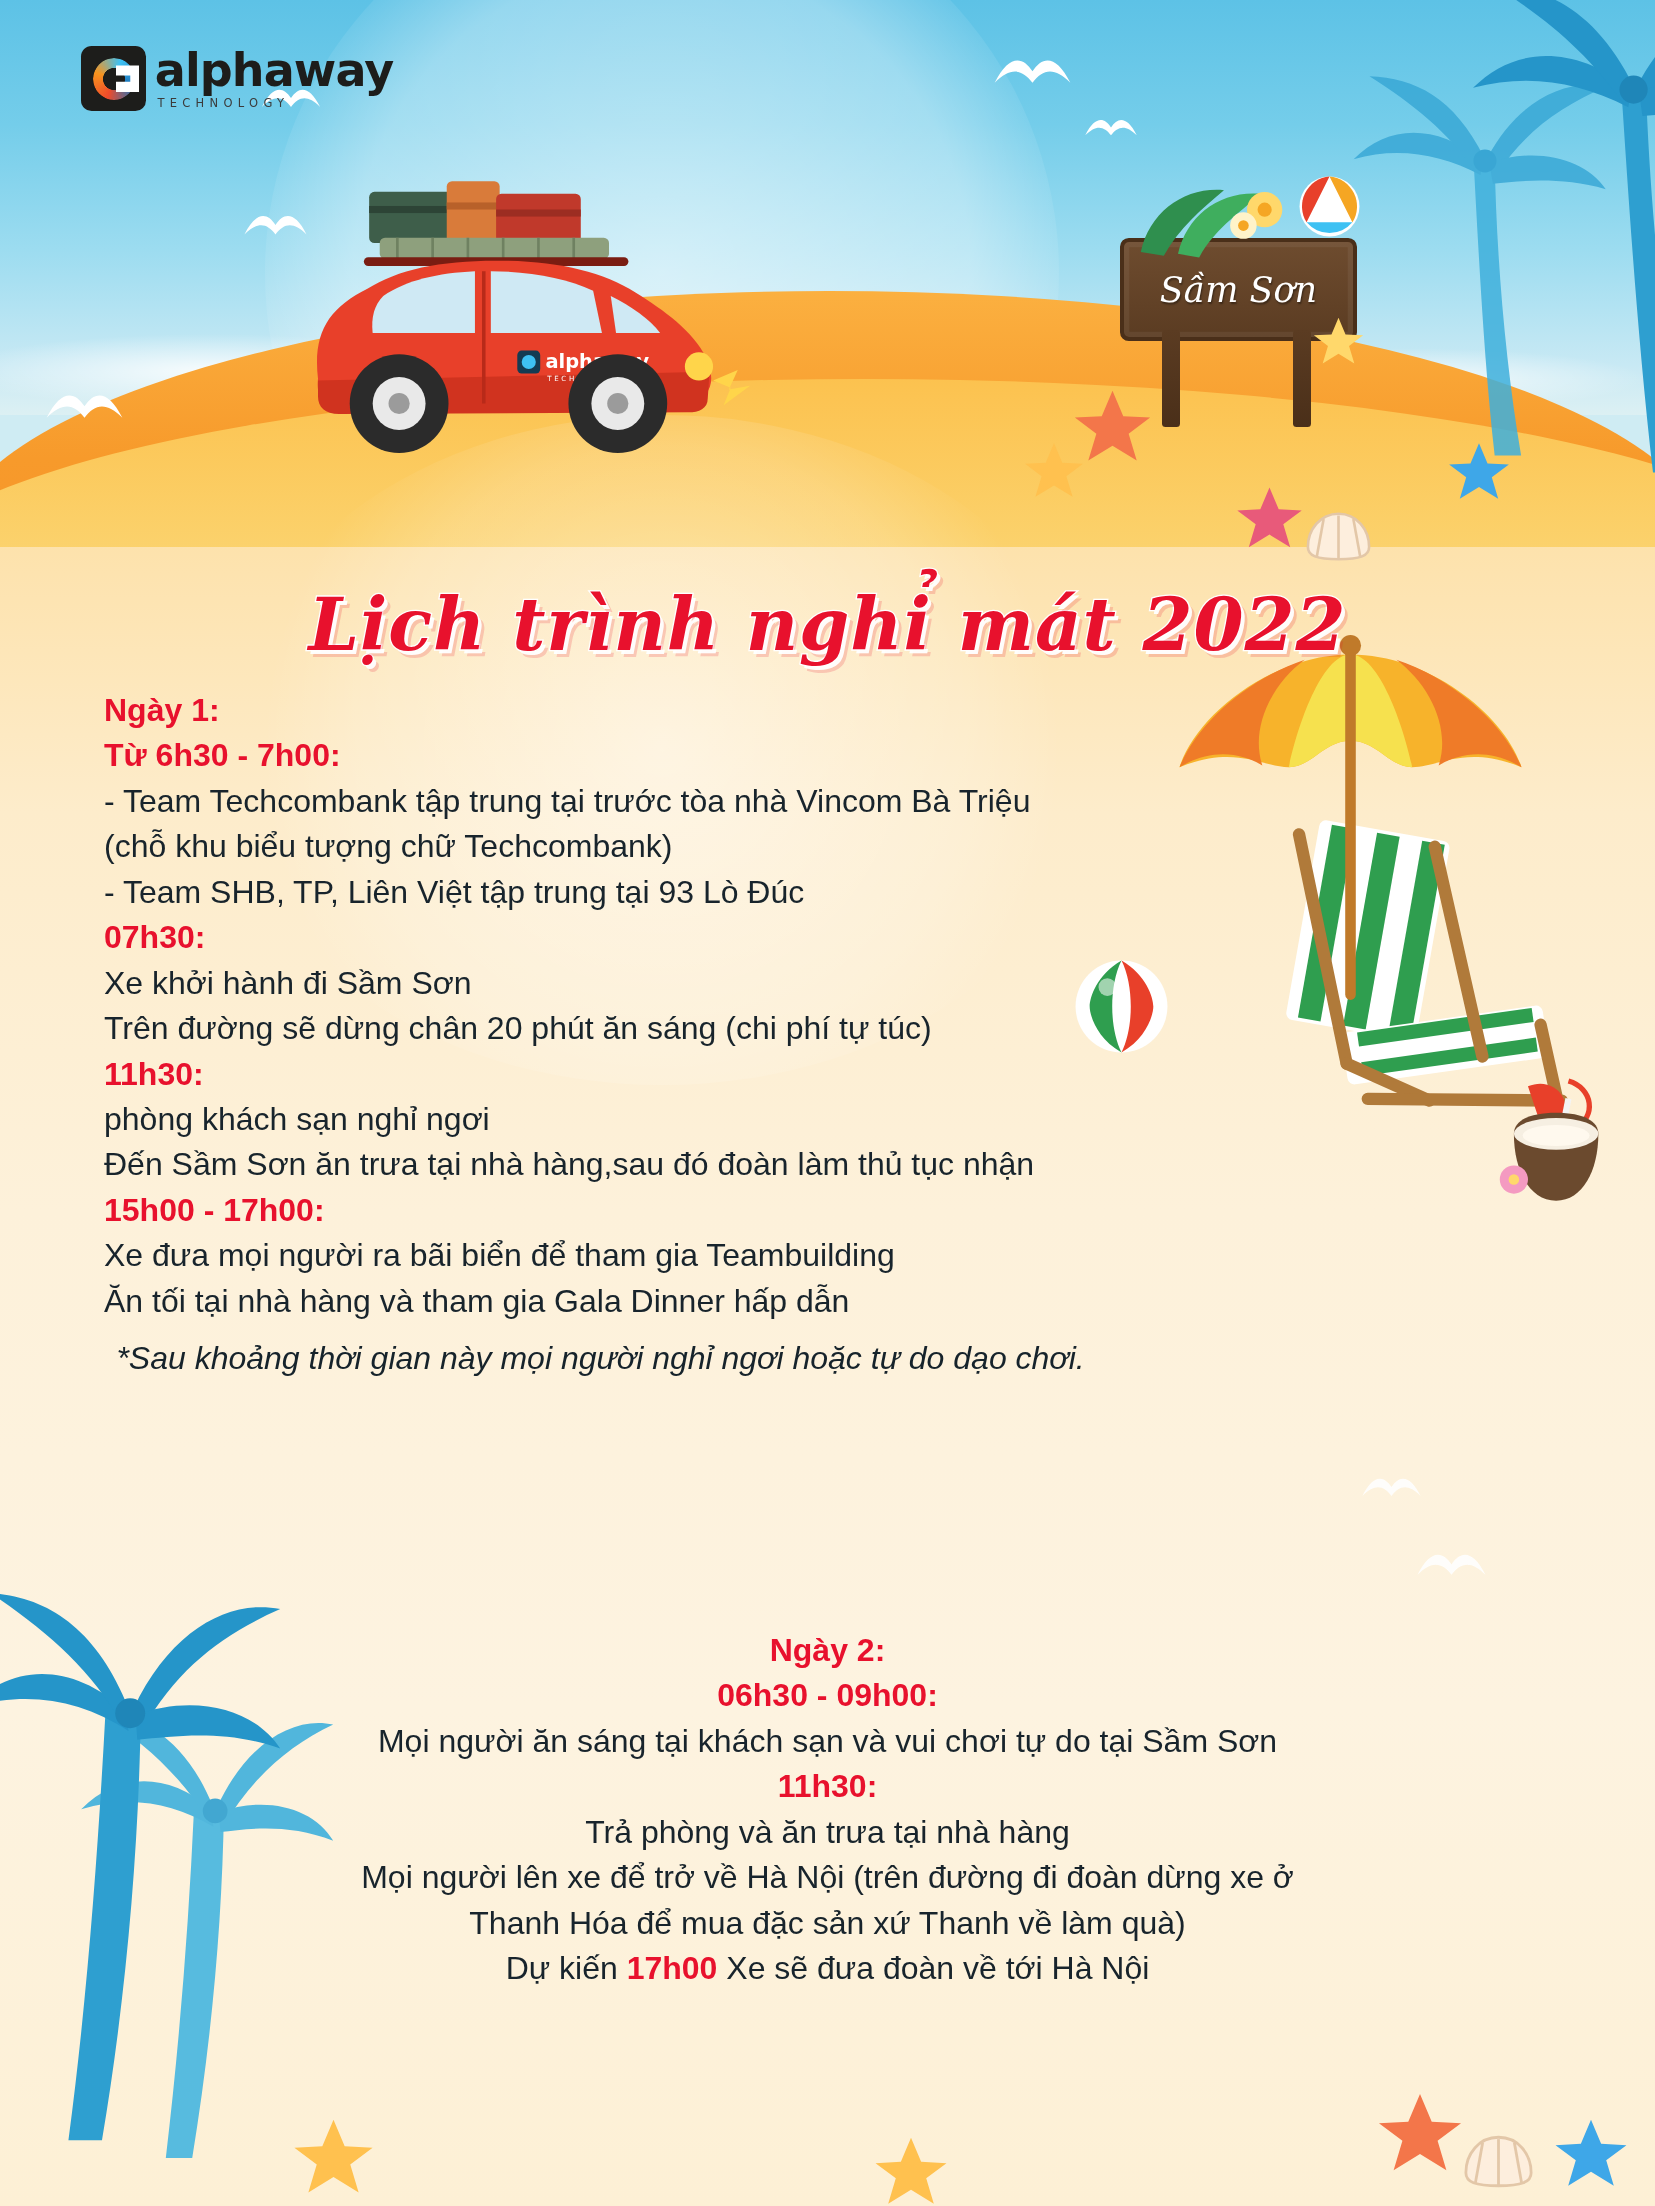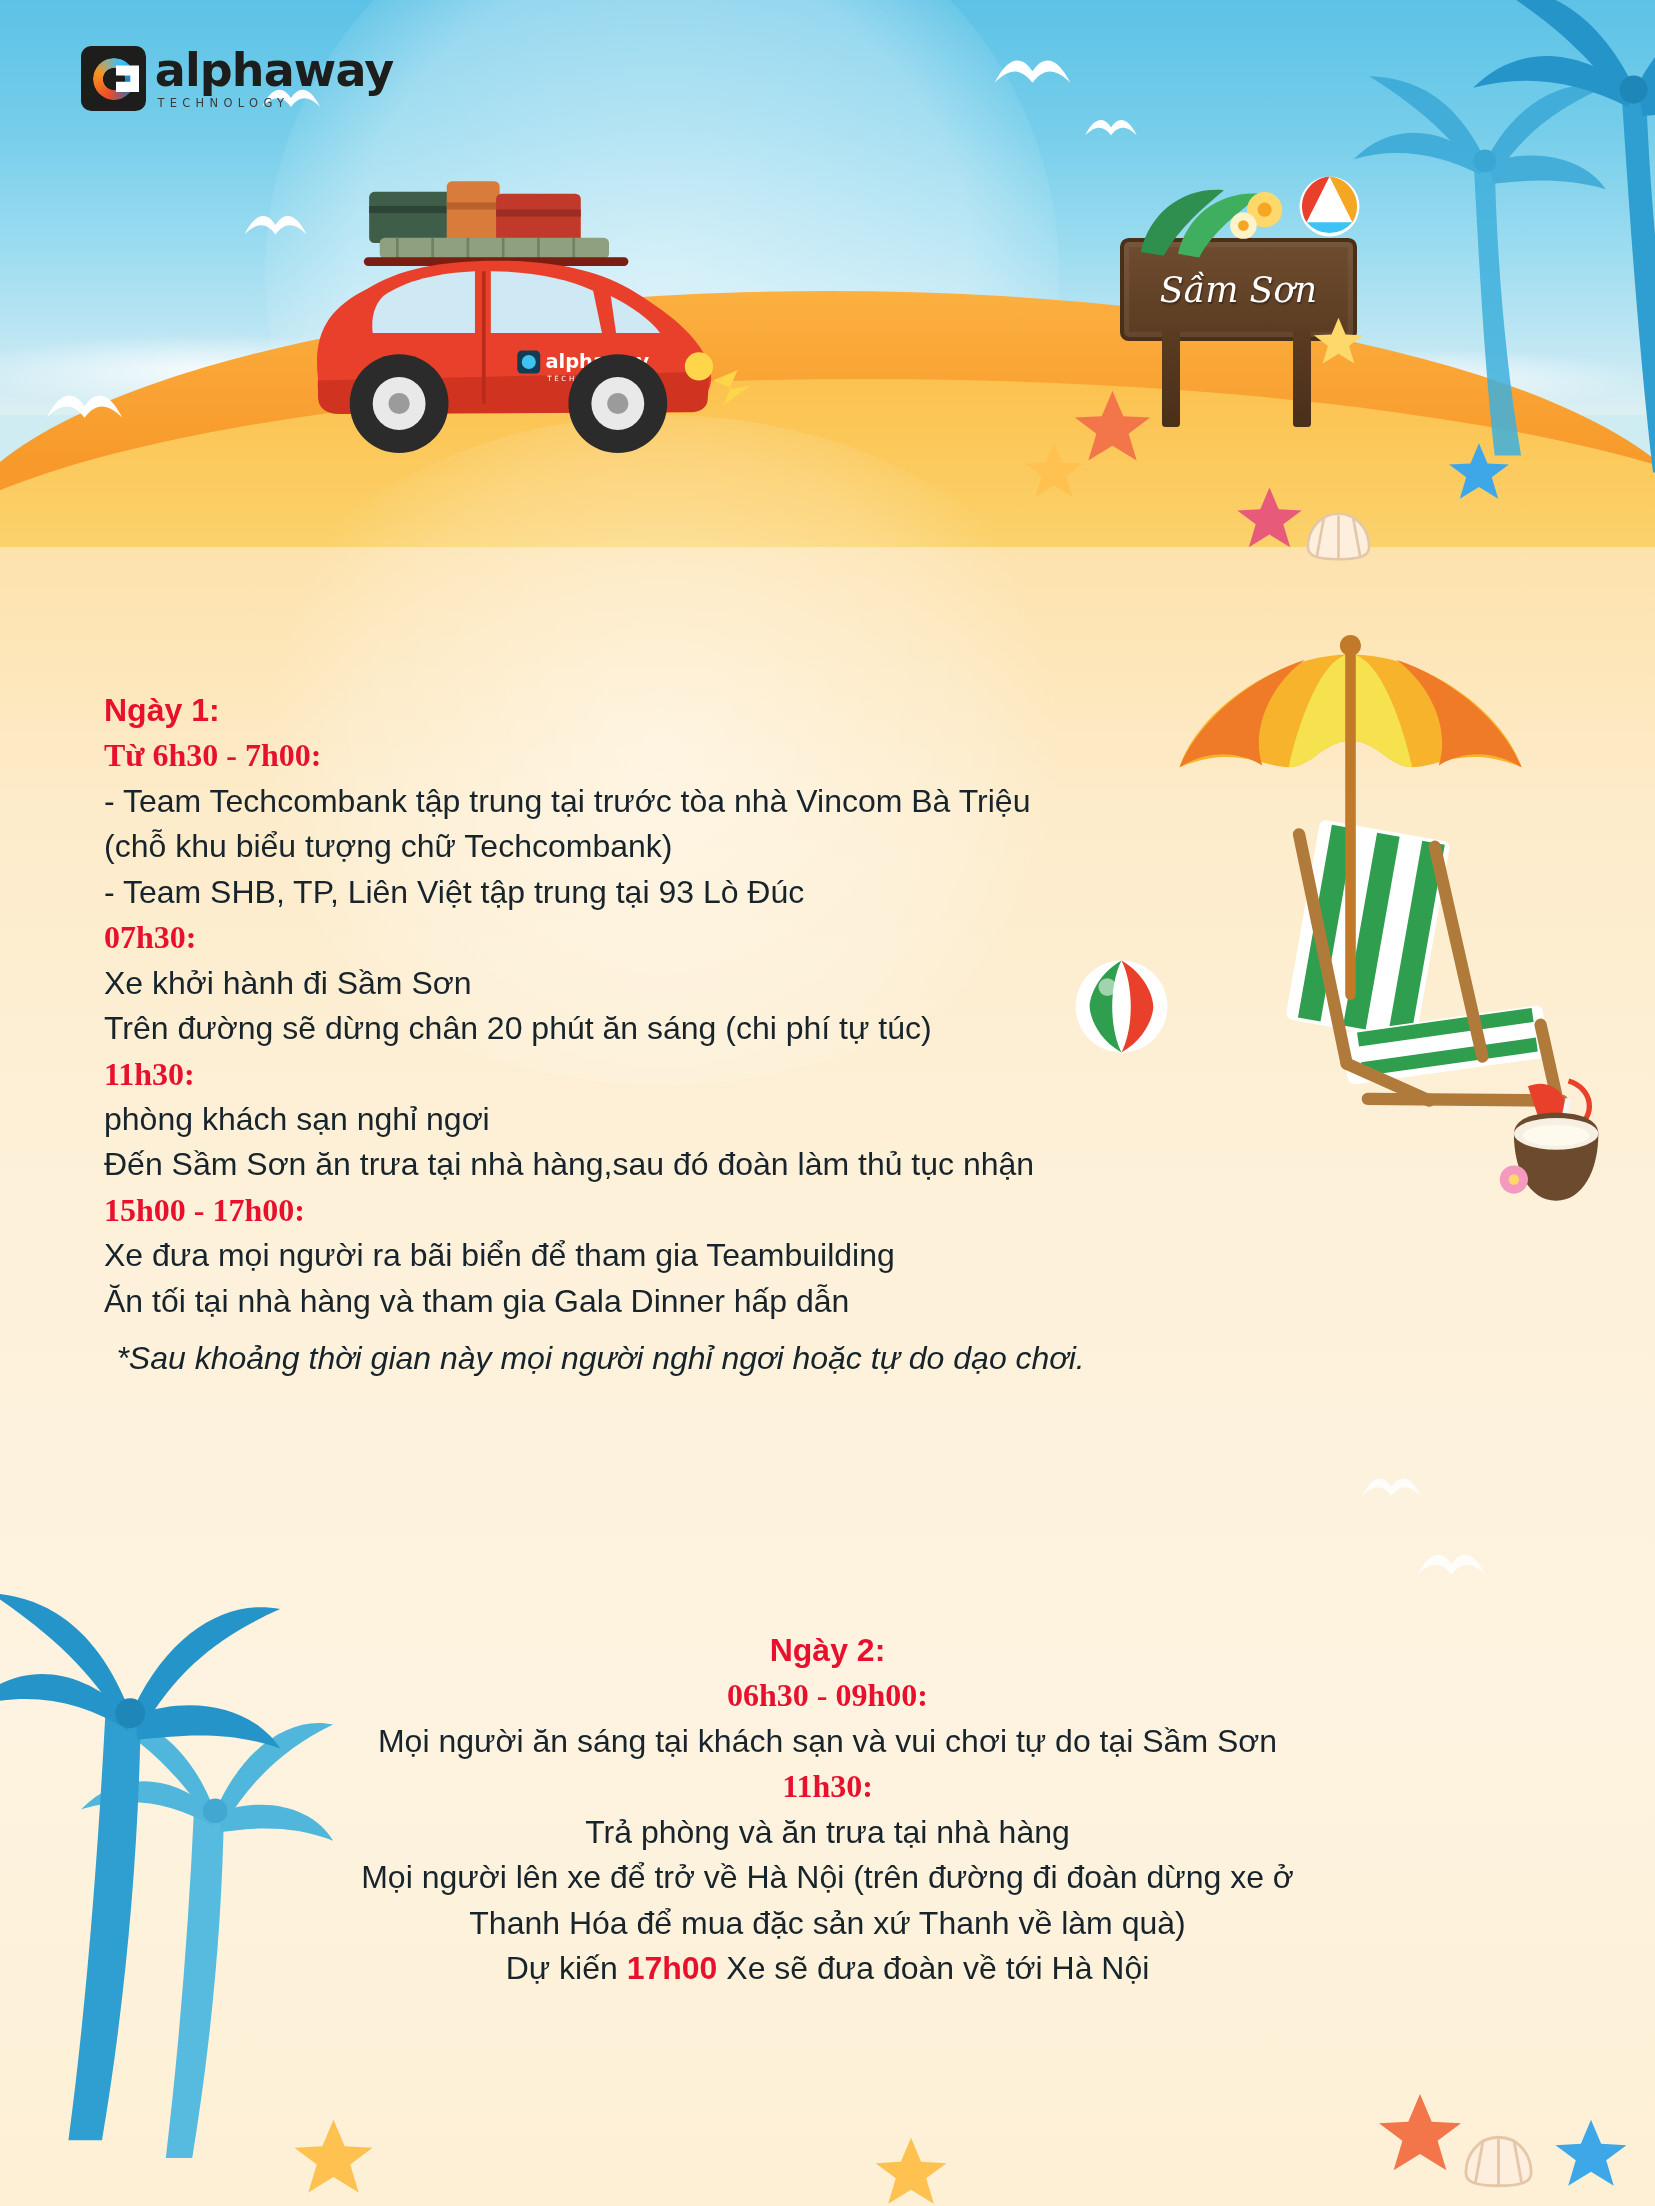--- a/index.html
+++ b/index.html
@@ -202,21 +202,20 @@
   #day1 { left: 104px; top: 688px; width: 1173px; }
   #day2 { left: 254px; top: 1628px; width: 1147px; text-align: center; }
 
   .sched-head {
     color: #e8112d;
     font-weight: bold;
   }
   .sched-time {
     color: #e8112d;
     font-weight: bold;
-    font-family: Liberation Serif, serif;
   }
   .sched-line { color: #18242c; }
   .sched-note {
     font-style: italic;
     color: #16232b;
     padding-left: 12.4px;
     margin-top: 12px;
   }
   .inline-red { color: #e8112d; font-weight: bold; }
 
@@ -450,20 +449,23 @@
     <svg width="65" height="49" viewBox="0 0 74 56">
       <path d="M37 2 C58 2 72 20 72 40 C72 50 62 54 37 54 C12 54 2 50 2 40 C2 20 16 2 37 2 Z" fill="#fdeedd" stroke="#e3c7a8" stroke-width="3"></path>
       <g stroke="#e3c7a8" stroke-width="3" fill="none">
         <path d="M37 4 L37 54"></path>
           <path d="M20 8 L12 52"></path>
           <path d="M54 8 L62 52"></path>
       </g>
     </svg>
   </div>
 
+  <div class="title">
+    <span>Lịch trình nghỉ mát 2022</span>
+  </div>
 
   <div class="umbrella-wrap">
     <svg width="371" height="379" viewBox="0 0 420 430">
       <path d="M210 22 C120 22 34 92 16 150 C80 124 110 150 140 150 C166 150 180 120 210 120 C240 120 254 150 280 150 C310 150 340 124 404 150 C386 92 300 22 210 22 Z" fill="#f7b32b"></path>
       <path d="M210 22 C176 22 148 110 140 150 C166 150 180 120 210 120 Z" fill="#f6e14e"></path>
       <path d="M210 22 C244 22 272 110 280 150 C254 150 240 120 210 120 Z" fill="#f6e14e"></path>
       <path d="M16 150 C56 126 90 136 110 148 C96 106 120 56 158 28 C98 48 38 96 16 150 Z" fill="#ef7b28"></path>
       <path d="M404 150 C364 126 330 136 310 148 C324 106 300 56 262 28 C322 48 382 96 404 150 Z" fill="#ef7b28"></path>
       <rect x="204" y="14" width="12" height="400" rx="6" fill="#c07a2a"></rect>
       <circle cx="210" cy="12" r="12" fill="#c07a2a"></circle>

